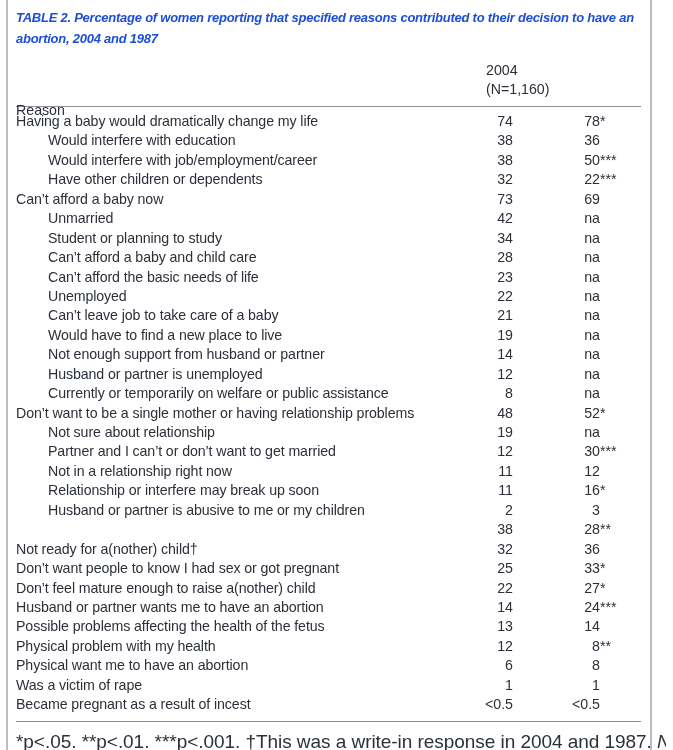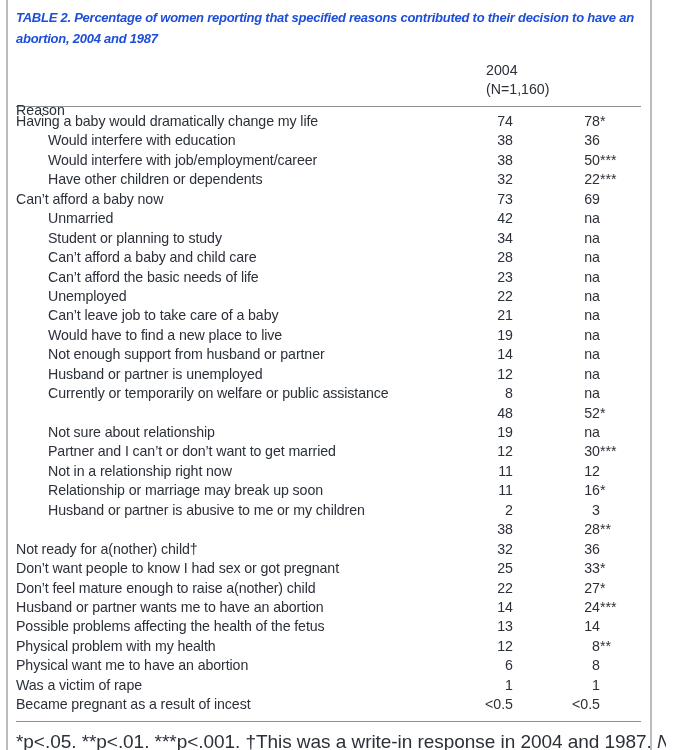--- a/index.html
+++ b/index.html
@@ -228,40 +228,41 @@
           <div class="label">Husband or partner is unemployed</div>
           <div class="val v2004"><span>12</span><span class="stars"></span></div>
           <div class="val v1987"><span>na</span><span class="stars"></span></div>
         </div>
         <div class="row indent">
           <div class="label">Currently or temporarily on welfare or public assistance</div>
           <div class="val v2004"><span>8</span><span class="stars"></span></div>
           <div class="val v1987"><span>na</span><span class="stars"></span></div>
         </div>
         <div class="row">
+          <div class="label">Don’t want to be a single mother or having relationship problems</div>
           <div class="val v2004"><span>48</span><span class="stars"></span></div>
           <div class="val v1987"><span>52</span><span class="stars">*</span></div>
         </div>
         <div class="row indent">
           <div class="label">Not sure about relationship</div>
           <div class="val v2004"><span>19</span><span class="stars"></span></div>
           <div class="val v1987"><span>na</span><span class="stars"></span></div>
         </div>
         <div class="row indent">
           <div class="label">Partner and I can’t or don’t want to get married</div>
           <div class="val v2004"><span>12</span><span class="stars"></span></div>
           <div class="val v1987"><span>30</span><span class="stars">***</span></div>
         </div>
         <div class="row indent">
           <div class="label">Not in a relationship right now</div>
           <div class="val v2004"><span>11</span><span class="stars"></span></div>
           <div class="val v1987"><span>12</span><span class="stars"></span></div>
         </div>
         <div class="row indent">
-          <div class="label">Relationship or marriage may break up soon</div>
+          <div class="label">Relationship or interfere may break up soon</div>
           <div class="val v2004"><span>11</span><span class="stars"></span></div>
           <div class="val v1987"><span>16</span><span class="stars">*</span></div>
         </div>
         <div class="row indent">
           <div class="label">Husband or partner is abusive to me or my children</div>
           <div class="val v2004"><span>2</span><span class="stars"></span></div>
           <div class="val v1987"><span>3</span><span class="stars"></span></div>
         </div>
         <div class="row">
           <div class="val v2004"><span>38</span><span class="stars"></span></div>

